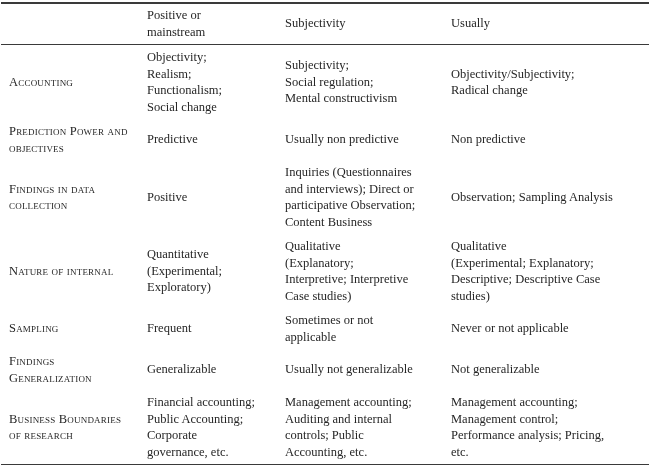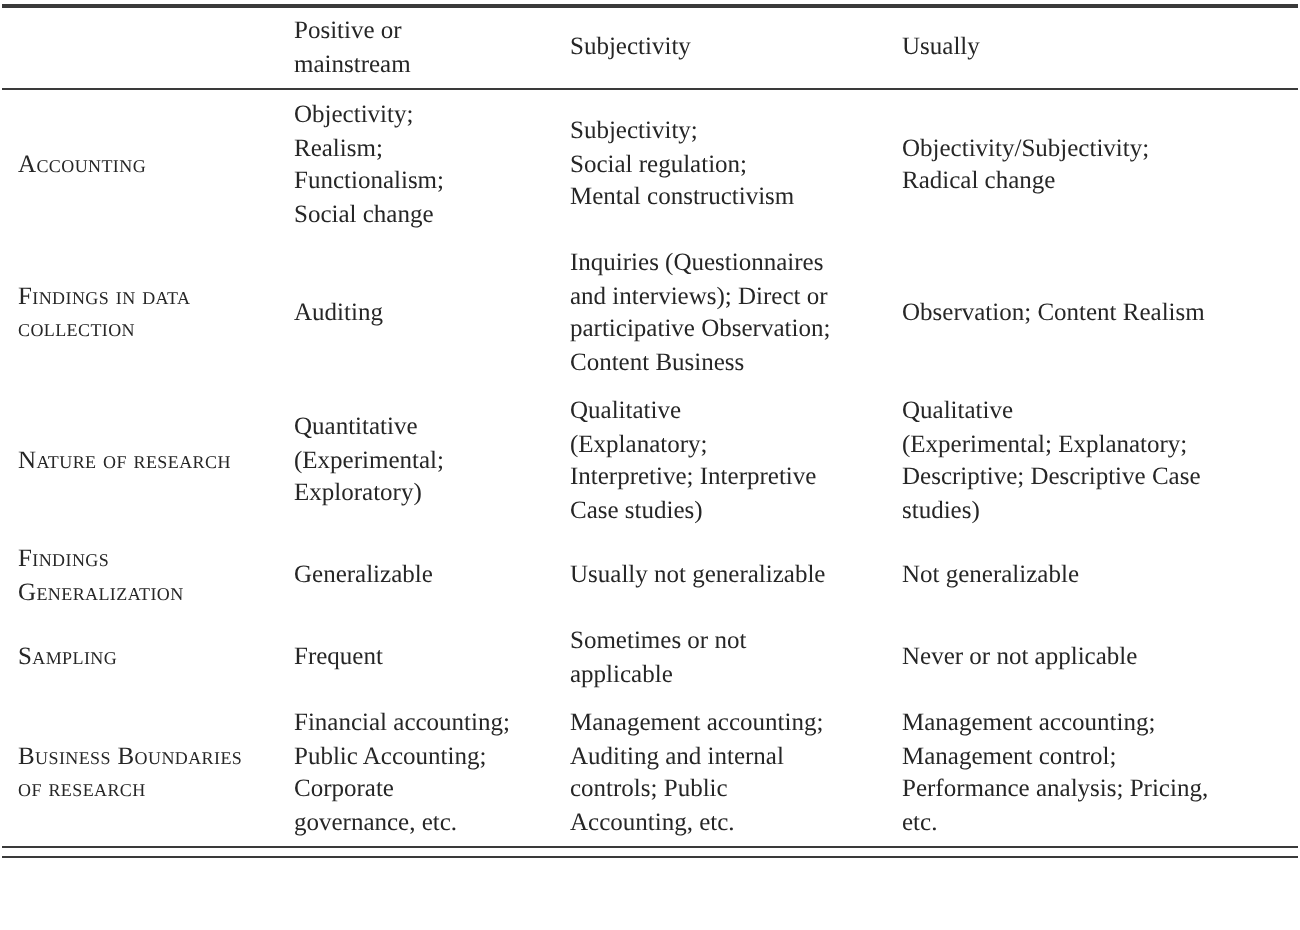--- a/index.html
+++ b/index.html
@@ -89,56 +89,63 @@
 Realism;
 Functionalism;
 Social change</td>
           <td>Subjectivity;
 Social regulation;
 Mental constructivism</td>
           <td>Objectivity/Subjectivity;
 Radical change</td>
         </tr>
         <tr>
+          <td class="rowlabel">Prediction Power and
+objectives</td>
+          <td>Predictive</td>
+          <td>Usually non predictive</td>
+          <td>Non predictive</td>
+        </tr>
+        <tr>
           <td class="rowlabel">Findings in data
 collection</td>
-          <td>Auditing</td>
+          <td>Positive</td>
           <td>Inquiries (Questionnaires
 and interviews); Direct or
 participative Observation;
 Content Business</td>
-          <td>Observation; Content Realism</td>
+          <td>Observation; Sampling Analysis</td>
         </tr>
         <tr>
-          <td class="rowlabel">Nature of research</td>
+          <td class="rowlabel">Nature of internal</td>
           <td>Quantitative
 (Experimental;
 Exploratory)</td>
           <td>Qualitative
 (Explanatory;
 Interpretive; Interpretive
 Case studies)</td>
           <td>Qualitative
 (Experimental; Explanatory;
 Descriptive; Descriptive Case
 studies)</td>
         </tr>
         <tr>
+          <td class="rowlabel">Sampling</td>
+          <td>Frequent</td>
+          <td>Sometimes or not
+applicable</td>
+          <td>Never or not applicable</td>
+        </tr>
+        <tr>
           <td class="rowlabel">Findings
 Generalization</td>
           <td>Generalizable</td>
           <td>Usually not generalizable</td>
           <td>Not generalizable</td>
-        </tr>
-        <tr>
-          <td class="rowlabel">Sampling</td>
-          <td>Frequent</td>
-          <td>Sometimes or not
-applicable</td>
-          <td>Never or not applicable</td>
         </tr>
         <tr>
           <td class="rowlabel">Business Boundaries
 of research</td>
           <td>Financial accounting;
 Public Accounting;
 Corporate
 governance, etc.</td>
           <td>Management accounting;
 Auditing and internal

